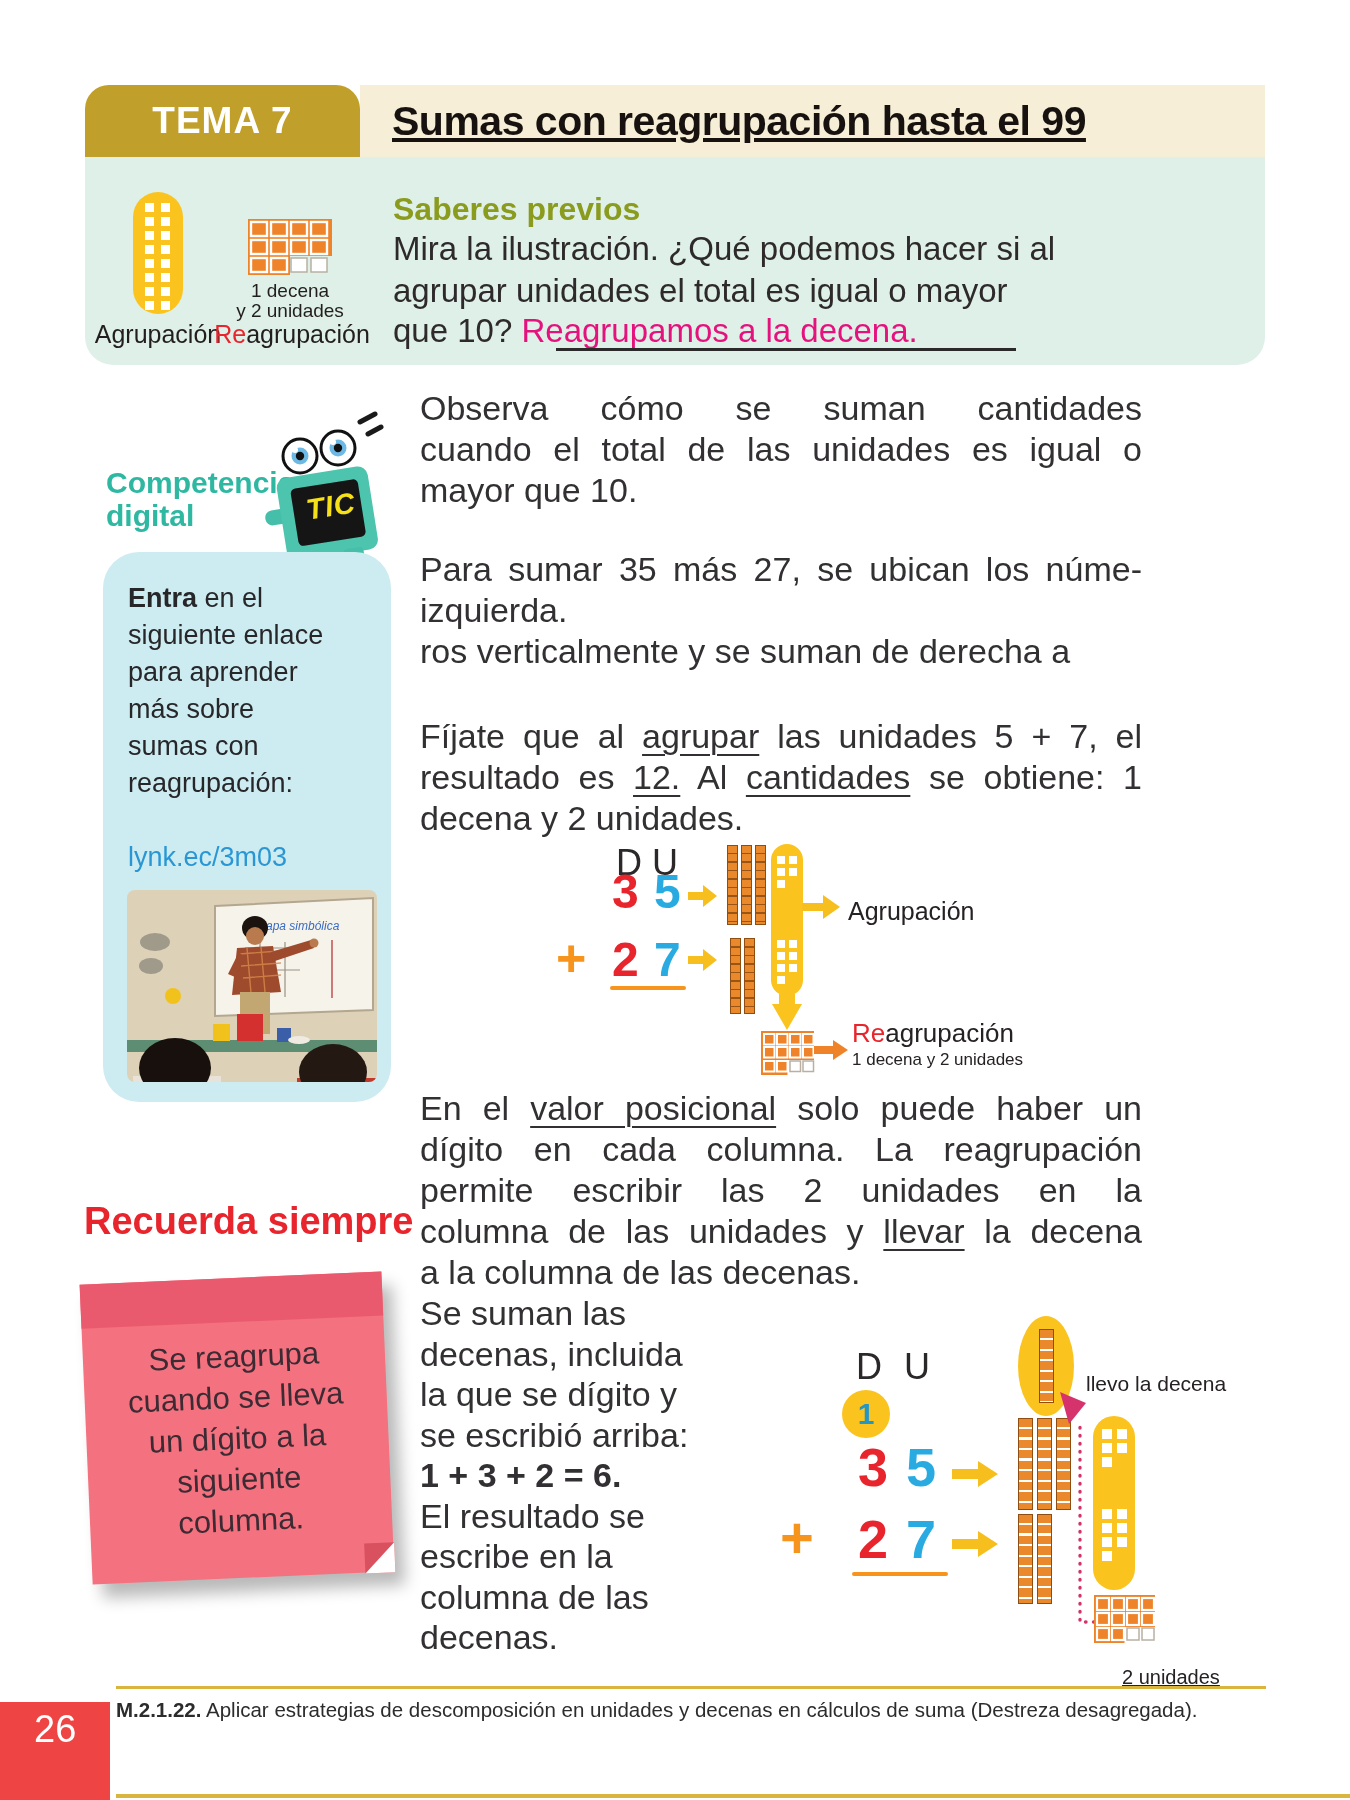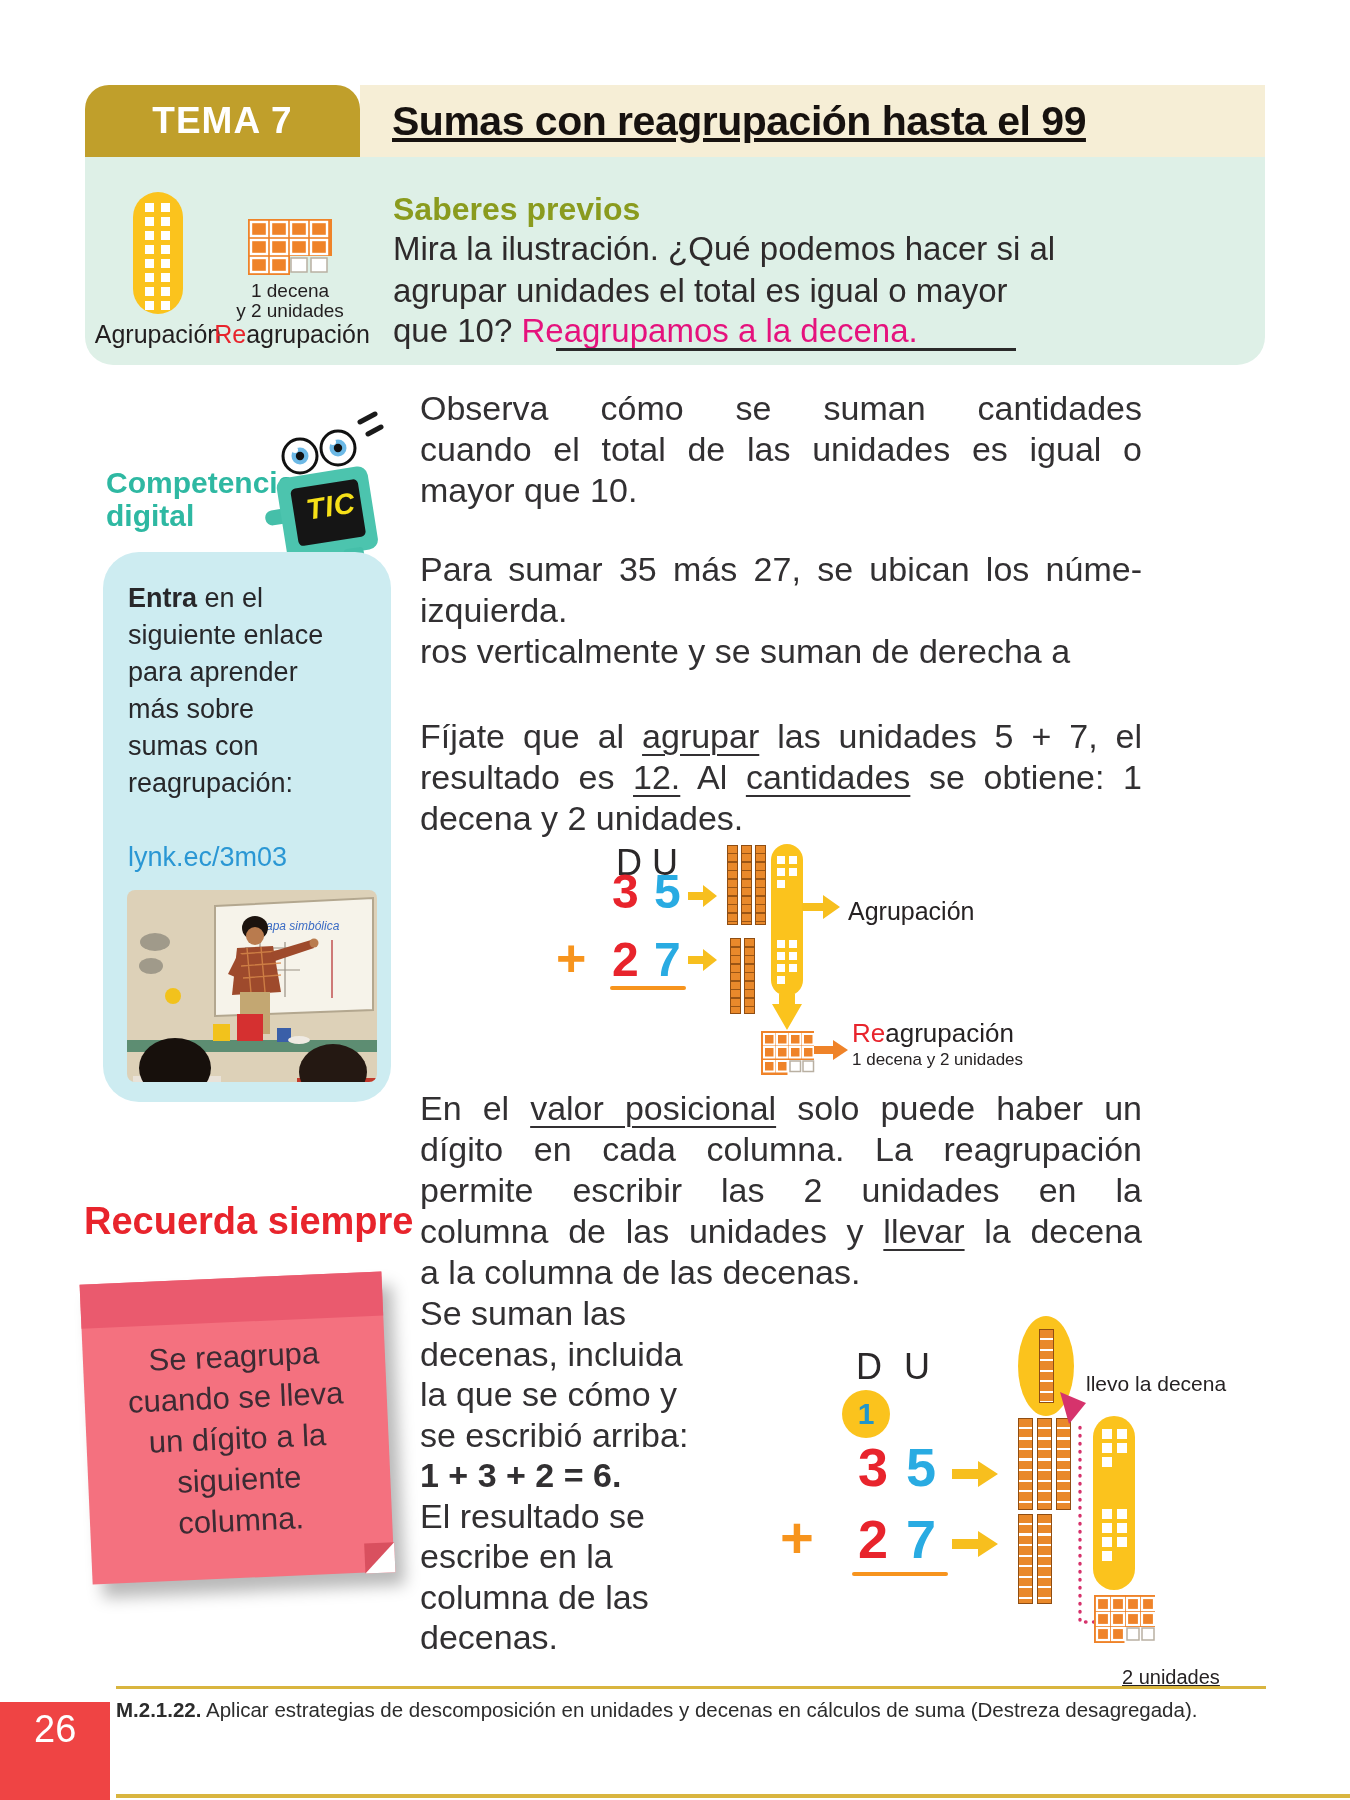--- a/index.html
+++ b/index.html
@@ -232,21 +232,21 @@
   <div class="abs para" style="left:420px; top:1088px;">
       <div>En el <u>valor posicional</u> solo puede haber un</div>
       <div>dígito en cada columna. La reagrupación</div>
       <div>permite escribir las 2 unidades en la</div>
       <div>columna de las unidades y <u>llevar</u> la decena</div>
       <div>a la columna de las decenas.</div>
     </div>
   <div class="abs narrow" style="left:420px; top:1293px;">
       <div>Se suman las</div>
       <div>decenas, incluida</div>
-      <div>la que se cómo y</div>
+      <div>la que se dígito y</div>
       <div>se escribió arriba:</div>
       <div><b>1 + 3 + 2 = 6.</b></div>
       <div>El resultado se</div>
       <div>escribe en la</div>
       <div>columna de las</div>
       <div>decenas.</div>
     </div>
 
   <div class="abs du" style="left:856px; top:1346px; width:74px;">
     <span>D</span>

